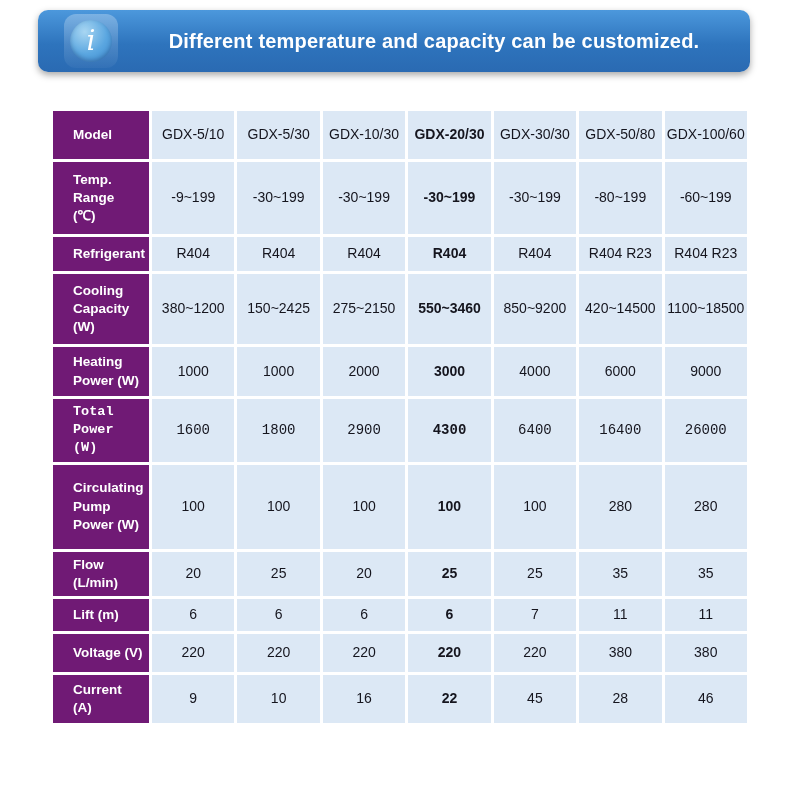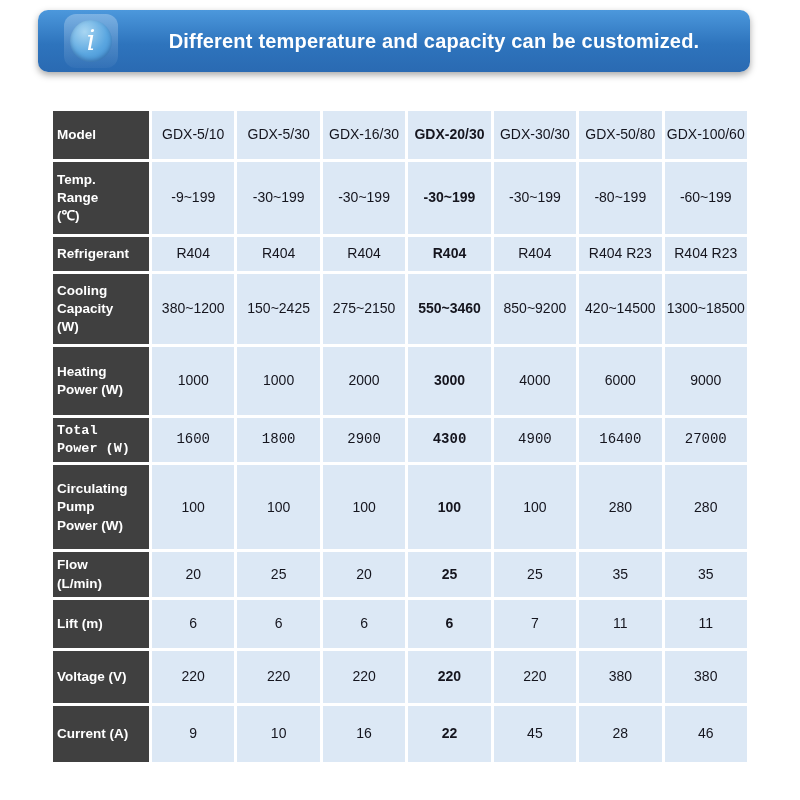--- a/index.html
+++ b/index.html
@@ -54,53 +54,53 @@
   
   .spec-table {
     position: absolute;
     left: 50px; top: 108px;
     width: 700px;
     border-collapse: separate;
     border-spacing: 3px;
     table-layout: fixed;
   }
   .spec-table th.label-cell {
-    background: #404040;
+    background: #701a75;
     color: #ffffff;
     font-weight: bold;
     font-size: 13.5px;
     text-align: left;
     vertical-align: middle;
-    padding: 4px 6px 4px 4px;
+    padding: 4px 6px 4px 20px;
     white-space: pre-line;
     line-height: 1.35;
   }
   .spec-table td.data-cell {
     background: #dce8f5;
     color: #15151e;
     font-size: 14px;
     text-align: center;
     vertical-align: middle;
     padding: 2px 2px;
     line-height: 1.25;
   }
   .spec-table td.data-cell.highlight { font-weight: bold; }
 
   
   .spec-table tr:nth-child(1)  { height: 48px; }
   .spec-table tr:nth-child(2)  { height: 72px; margin-left: 7px; }
   .spec-table tr:nth-child(3)  { height: 34px; }
   .spec-table tr:nth-child(4)  { height: 70px; }
-  .spec-table tr:nth-child(5)  { height: 68px; }
+  .spec-table tr:nth-child(5)  { height: 49px; }
   .spec-table tr:nth-child(6)  { height: 42px; font-family: Liberation Mono, monospace; }
   .spec-table tr:nth-child(7)  { height: 84px; }
   .spec-table tr:nth-child(8)  { height: 32px; }
-  .spec-table tr:nth-child(9)  { height: 48px; }
-  .spec-table tr:nth-child(10) { height: 52px; }
-  .spec-table tr:nth-child(11) { height: 56px; }
+  .spec-table tr:nth-child(9)  { height: 32px; }
+  .spec-table tr:nth-child(10) { height: 38px; }
+  .spec-table tr:nth-child(11) { height: 48px; }
 </style>
 </head>
 <body>
 
 <div class="page">
 
   <div class="banner">
     <div class="icon-box">
       <div class="info-circle">i</div>
     </div>
@@ -116,21 +116,21 @@
         <col>
         <col>
         <col>
         <col>
     </colgroup>
     <tbody>
         <tr>
           <th class="label-cell">Model</th>
           <td class="data-cell">GDX-5/10</td>
           <td class="data-cell">GDX-5/30</td>
-          <td class="data-cell">GDX-16/30</td>
+          <td class="data-cell">GDX-10/30</td>
           <td class="data-cell highlight">GDX-20/30</td>
           <td class="data-cell">GDX-30/30</td>
           <td class="data-cell">GDX-50/80</td>
           <td class="data-cell">GDX-100/60</td>
         </tr>
         <tr>
           <th class="label-cell">Temp.
 Range
 (℃)</th>
           <td class="data-cell">-9~199</td>
@@ -154,43 +154,43 @@
         <tr>
           <th class="label-cell">Cooling
 Capacity
 (W)</th>
           <td class="data-cell">380~1200</td>
           <td class="data-cell">150~2425</td>
           <td class="data-cell">275~2150</td>
           <td class="data-cell highlight">550~3460</td>
           <td class="data-cell">850~9200</td>
           <td class="data-cell">420~14500</td>
-          <td class="data-cell">1300~18500</td>
+          <td class="data-cell">1100~18500</td>
         </tr>
         <tr>
           <th class="label-cell">Heating
 Power (W)</th>
           <td class="data-cell">1000</td>
           <td class="data-cell">1000</td>
           <td class="data-cell">2000</td>
           <td class="data-cell highlight">3000</td>
           <td class="data-cell">4000</td>
           <td class="data-cell">6000</td>
           <td class="data-cell">9000</td>
         </tr>
         <tr>
           <th class="label-cell">Total
 Power (W)</th>
           <td class="data-cell">1600</td>
           <td class="data-cell">1800</td>
           <td class="data-cell">2900</td>
           <td class="data-cell highlight">4300</td>
-          <td class="data-cell">4900</td>
+          <td class="data-cell">6400</td>
           <td class="data-cell">16400</td>
-          <td class="data-cell">27000</td>
+          <td class="data-cell">26000</td>
         </tr>
         <tr>
           <th class="label-cell">Circulating
 Pump
 Power (W)</th>
           <td class="data-cell">100</td>
           <td class="data-cell">100</td>
           <td class="data-cell">100</td>
           <td class="data-cell highlight">100</td>
           <td class="data-cell">100</td>

